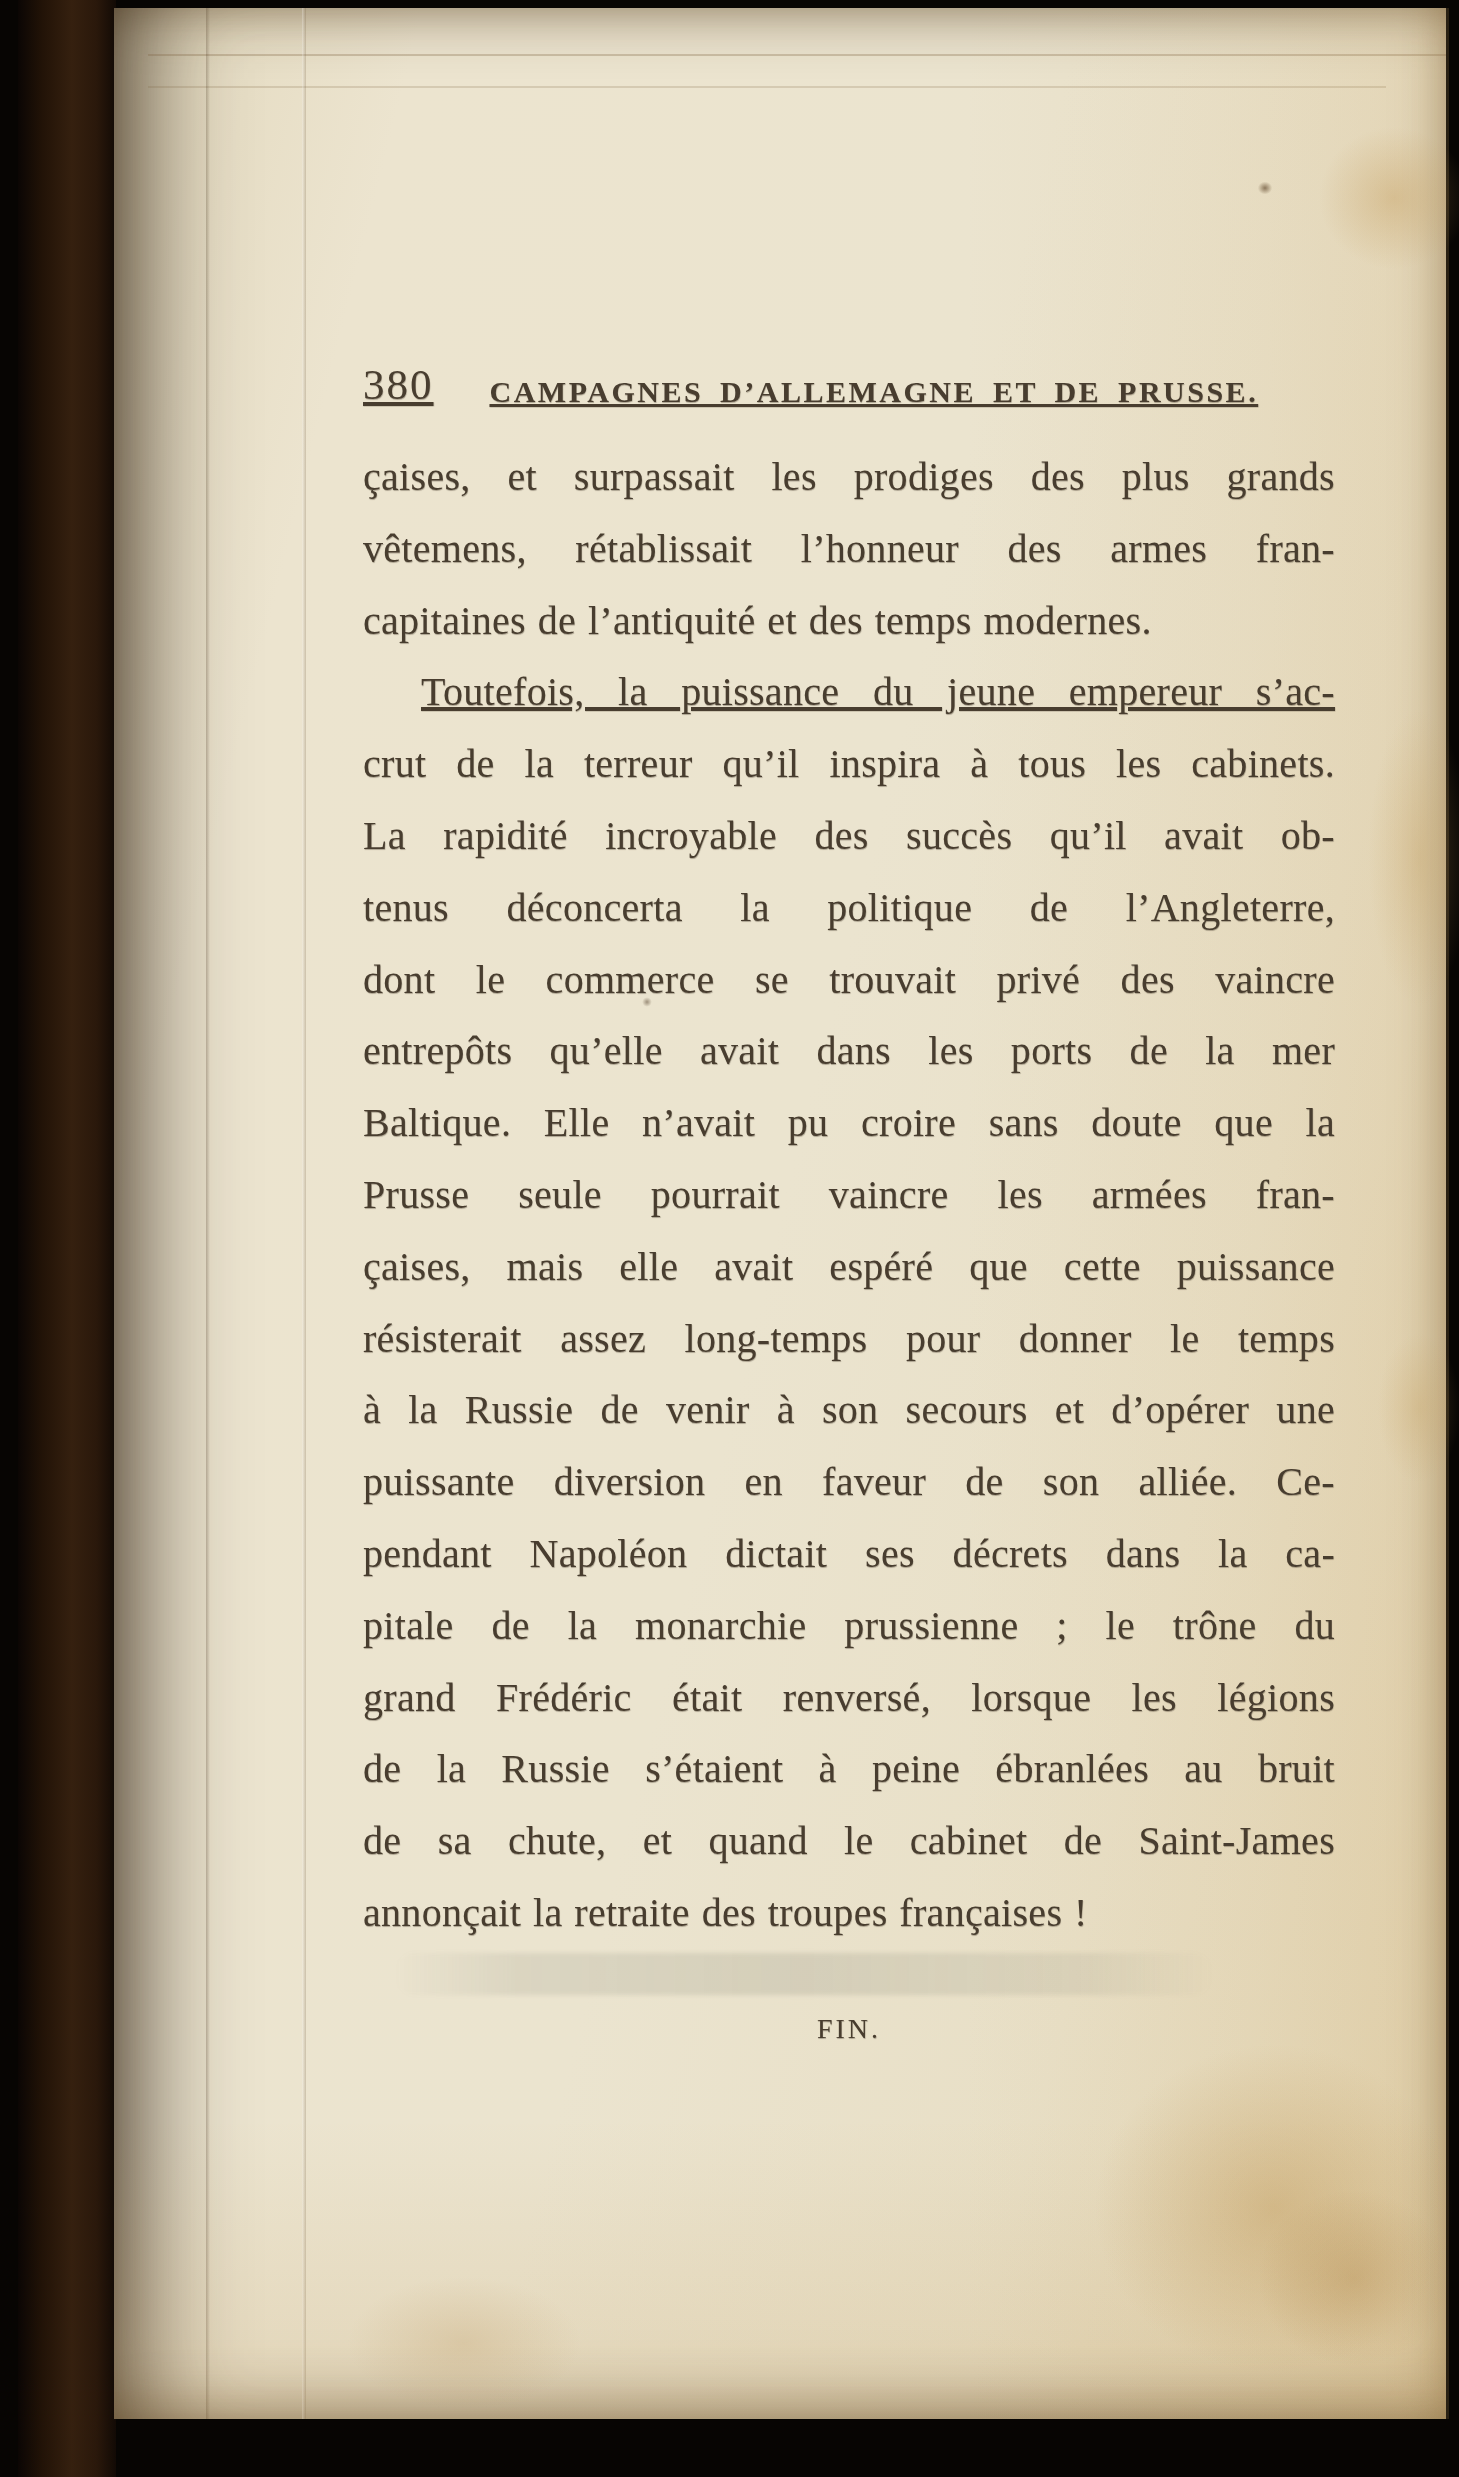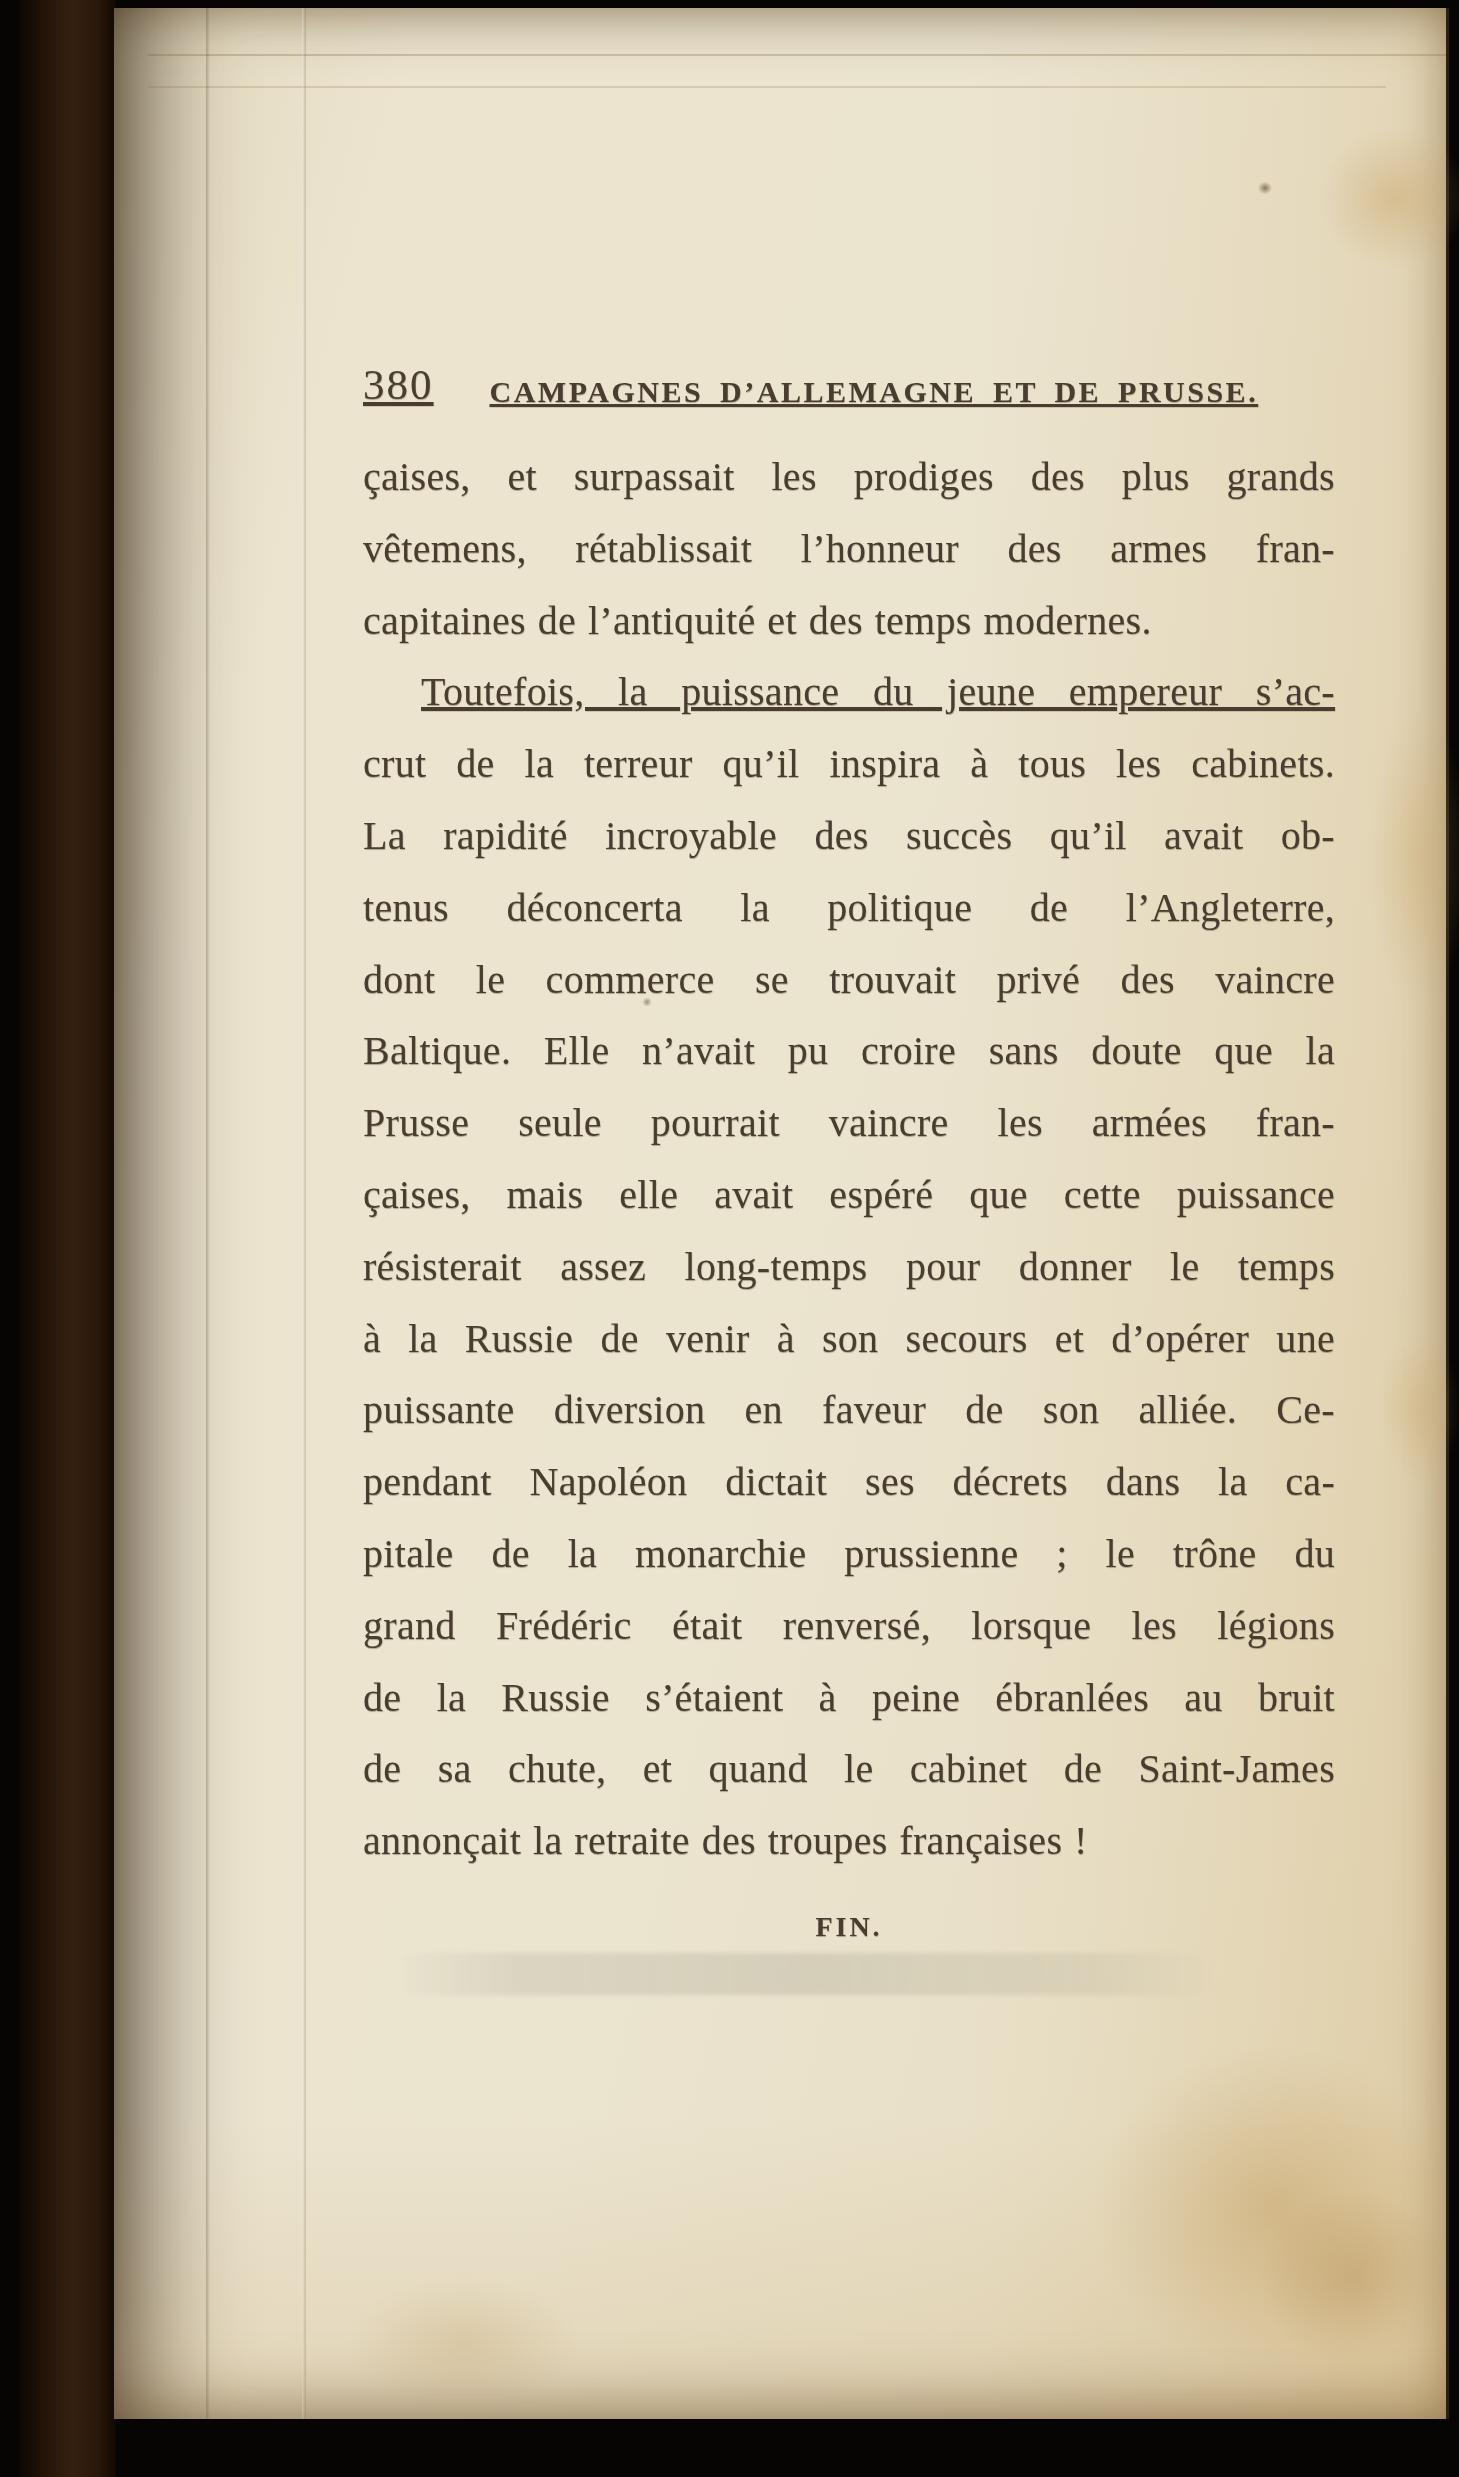--- a/index.html
+++ b/index.html
@@ -135,24 +135,24 @@
     height: 71.8px;
     line-height: 71.8px;
     text-align: justify;
     text-align-last: justify;
     letter-spacing: 0.3px;
     word-spacing: 1.5px;
   }
   .line.last { text-align-last: left; }
   .line.indent { text-indent: 58px; text-decoration: underline; }
   .fin {
-    margin-top: 34px;
+    margin-top: 64px;
     text-align: center;
     font-size: 28px;
-    font-weight: 700;
+    font-weight: 400;
     letter-spacing: 3px;
   }
 </style>
 </head>
 <body>
 
 <div class="scan">
   <div class="binding"></div>
 
   <div class="page">
@@ -185,20 +185,21 @@
             <div class="line">çaises, et surpassait les prodiges des plus grands</div>
             <div class="line">vêtemens, rétablissait l’honneur des armes fran-</div>
             <div class="line last">capitaines de l’antiquité et des temps modernes.</div>
           </div>
           <div class="paragraph">
             <div class="line indent">Toutefois, la puissance du jeune empereur s’ac-</div>
             <div class="line">crut de la terreur qu’il inspira à tous les cabinets.</div>
             <div class="line">La rapidité incroyable des succès qu’il avait ob-</div>
             <div class="line">tenus déconcerta la politique de l’Angleterre,</div>
             <div class="line">dont le commerce se trouvait privé des vaincre</div>
+            <div class="line">entrepôts qu’elle avait dans les ports de la mer</div>
             <div class="line">Baltique. Elle n’avait pu croire sans doute que la</div>
             <div class="line">Prusse seule pourrait vaincre les armées fran-</div>
             <div class="line">çaises, mais elle avait espéré que cette puissance</div>
             <div class="line">résisterait assez long-temps pour donner le temps</div>
             <div class="line">à la Russie de venir à son secours et d’opérer une</div>
             <div class="line">puissante diversion en faveur de son alliée. Ce-</div>
             <div class="line">pendant Napoléon dictait ses décrets dans la ca-</div>
             <div class="line">pitale de la monarchie prussienne ; le trône du</div>
             <div class="line">grand Frédéric était renversé, lorsque les légions</div>
             <div class="line">de la Russie s’étaient à peine ébranlées au bruit</div>

